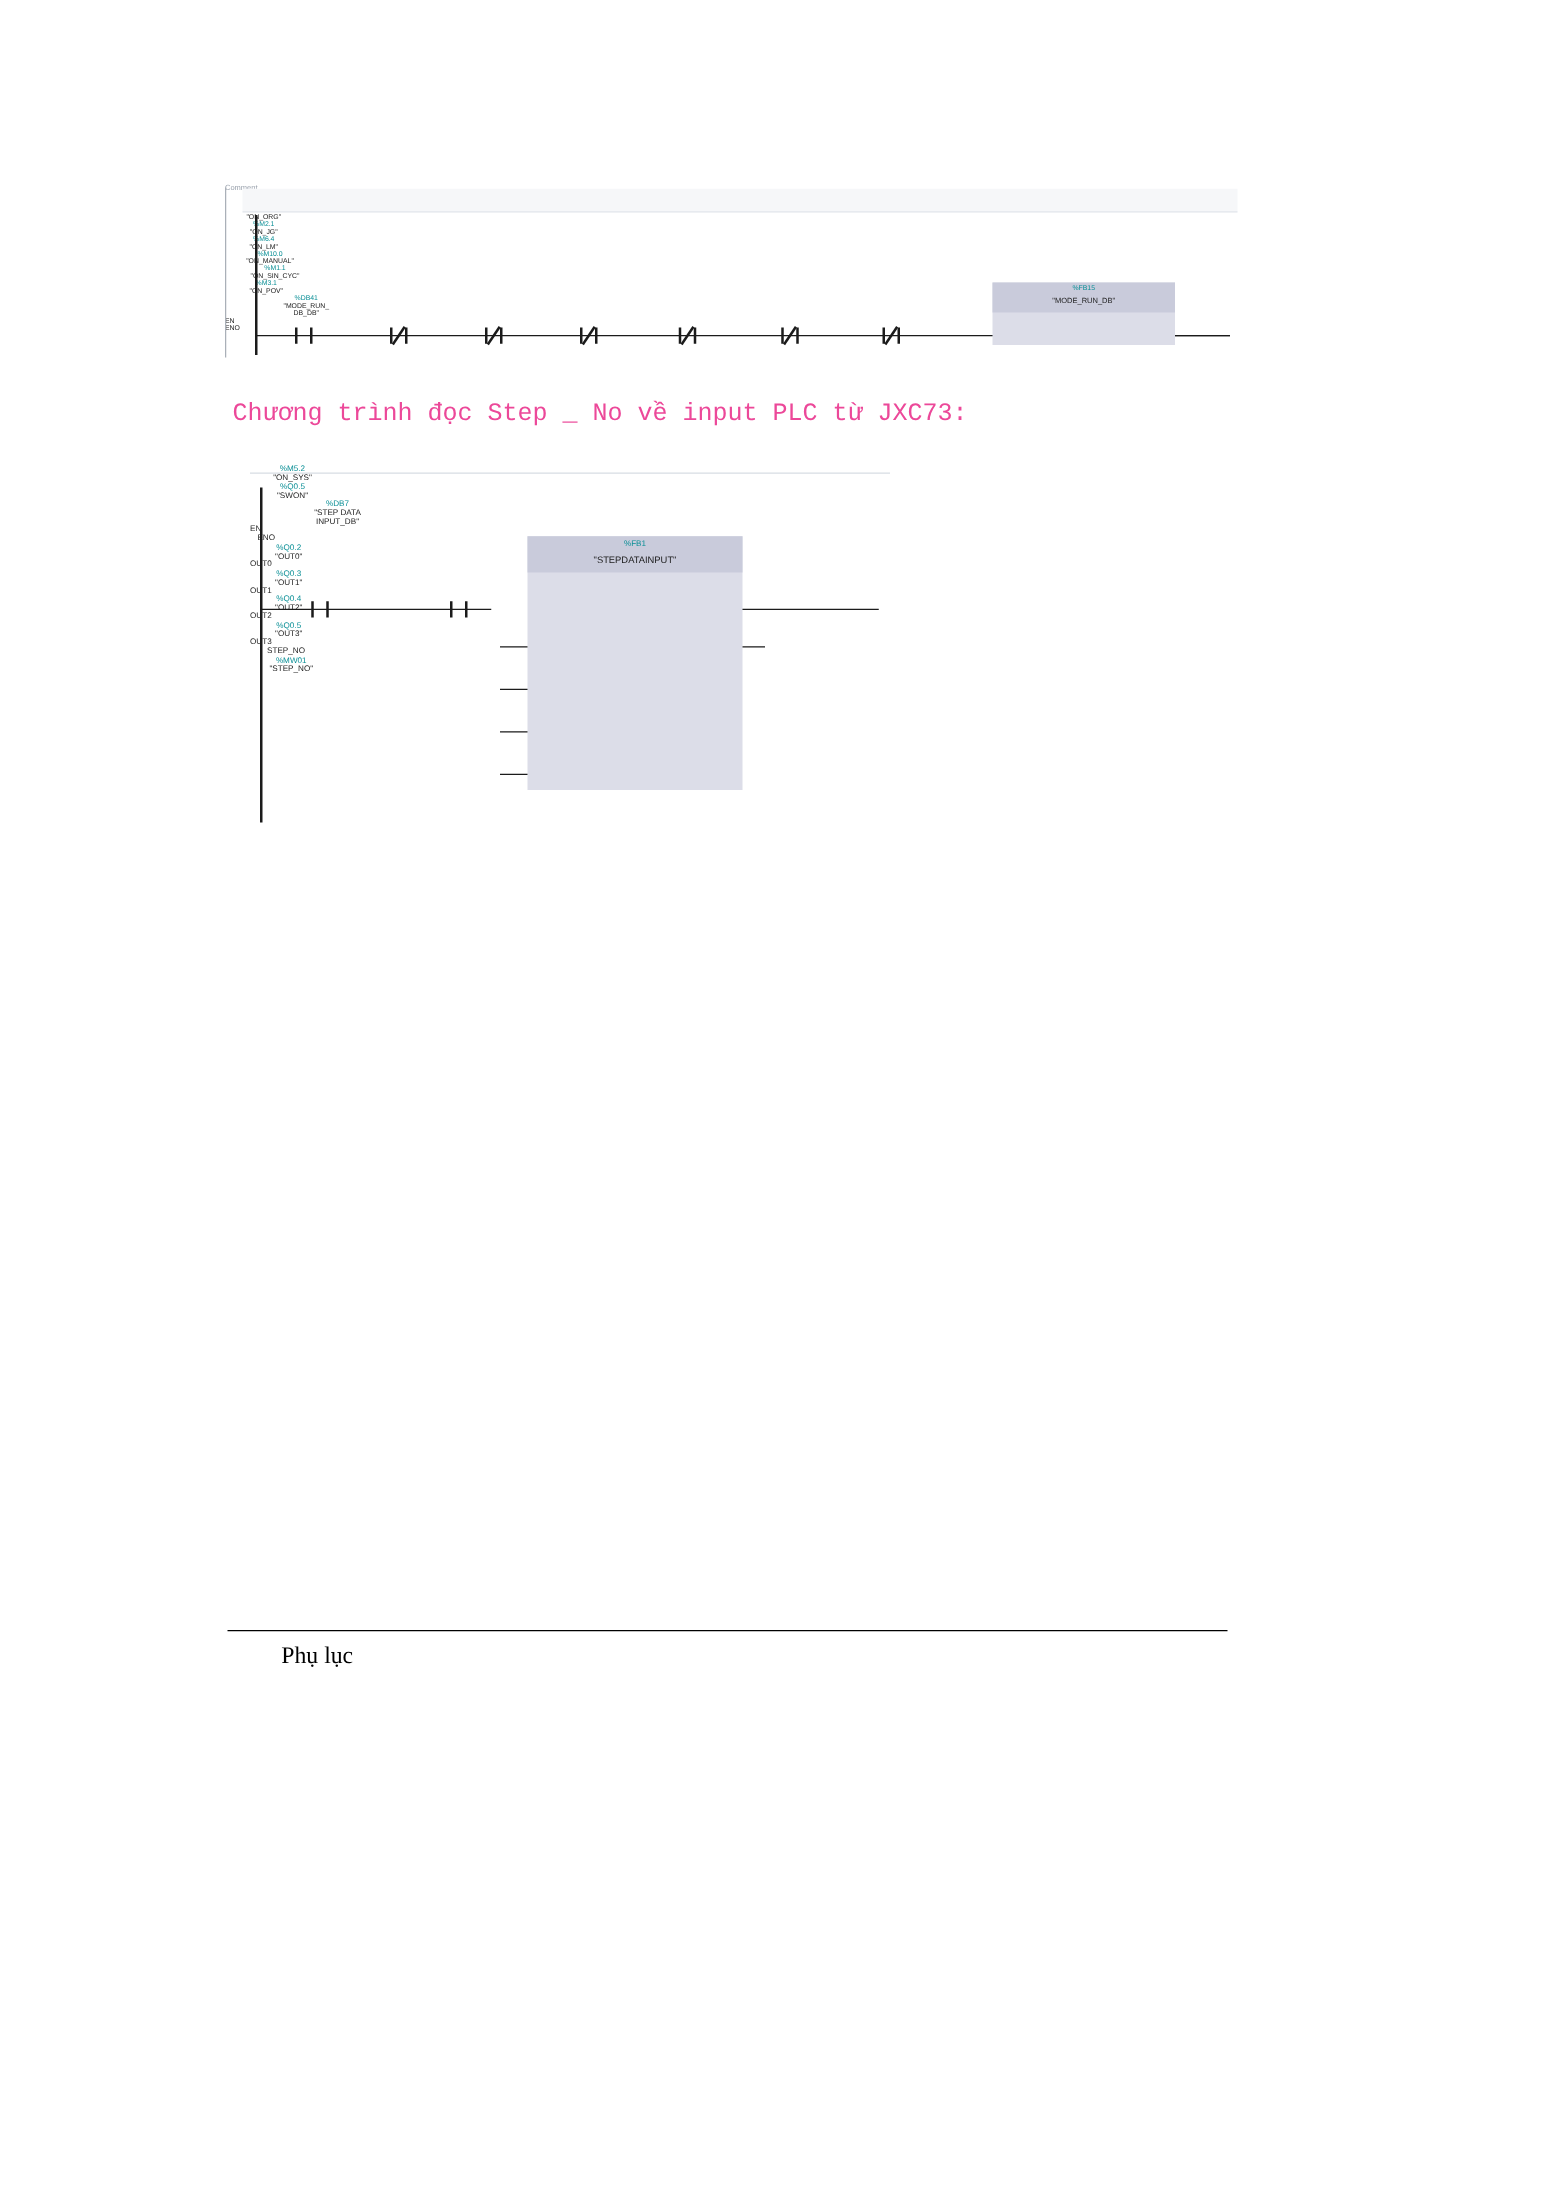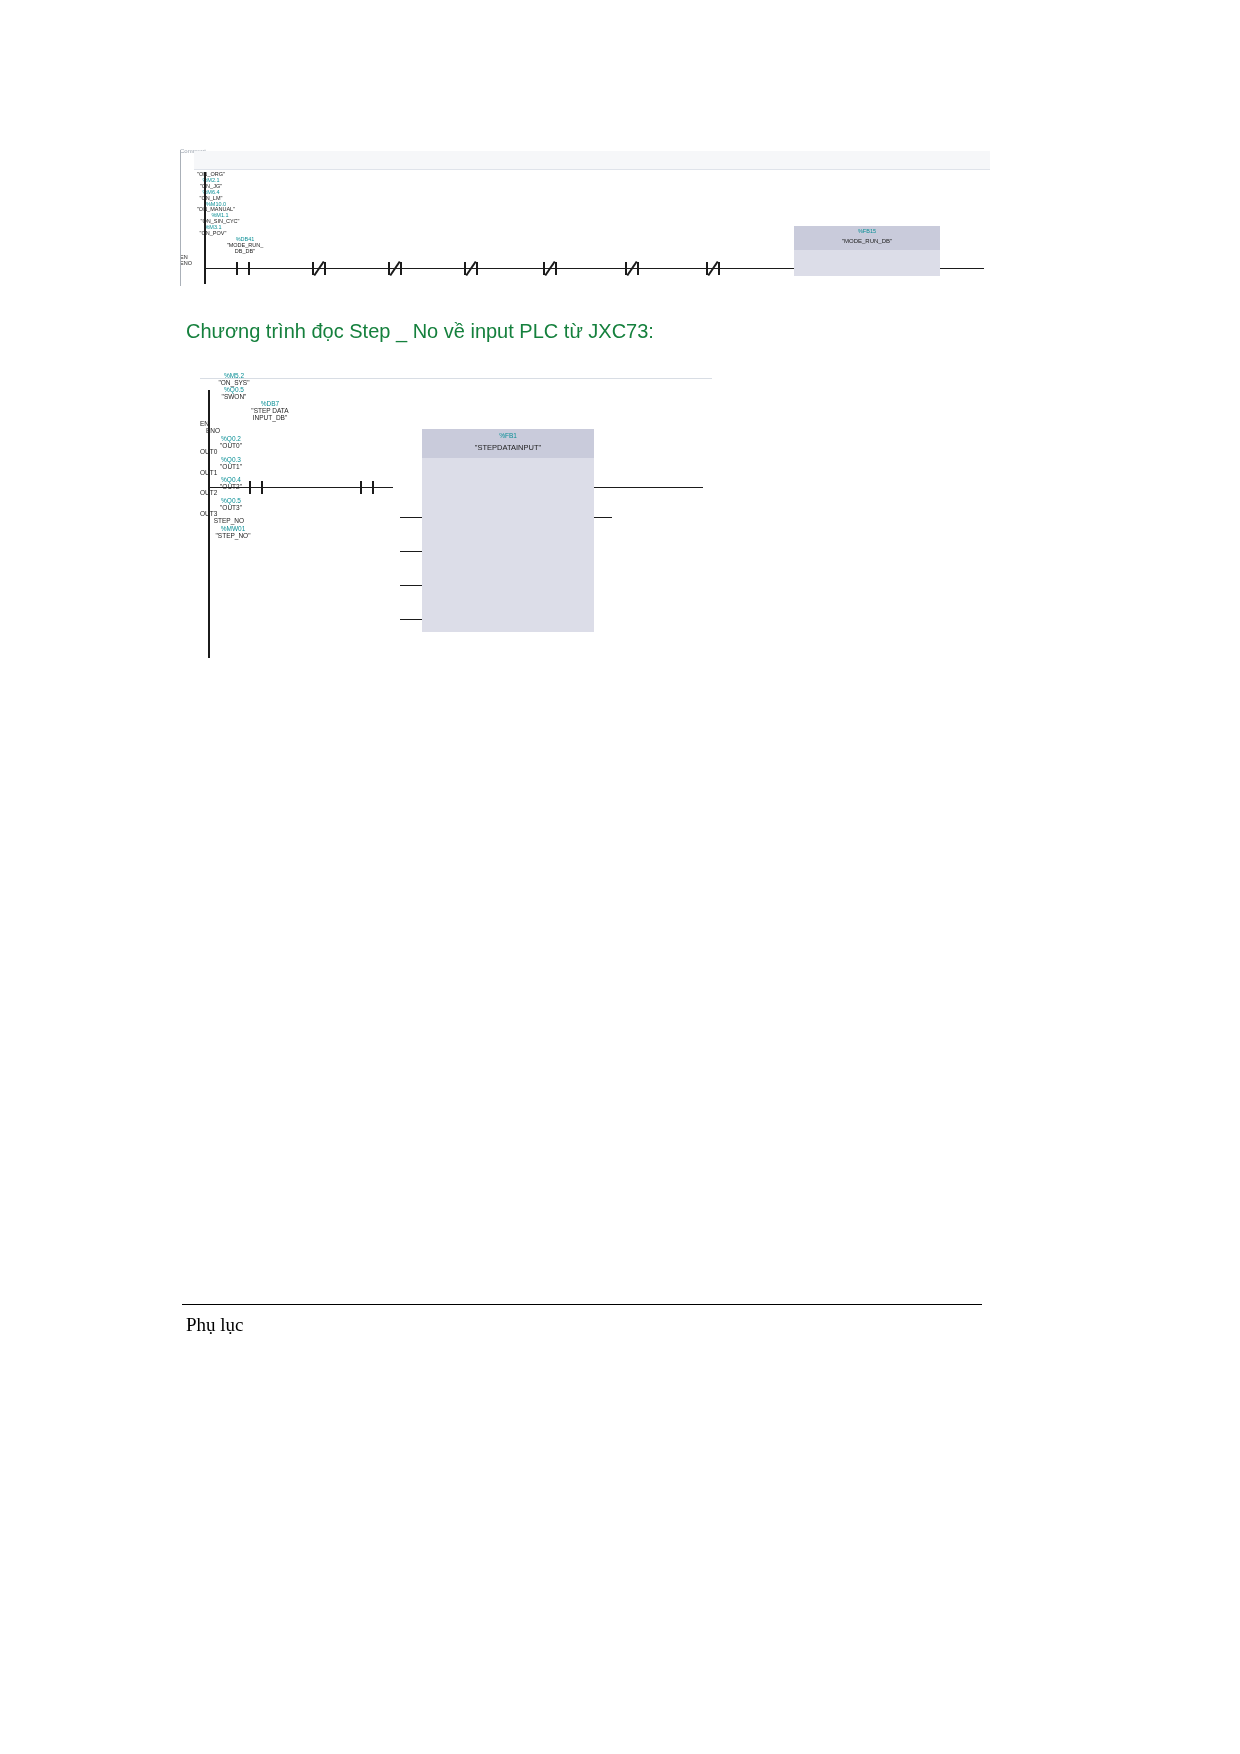--- a/index.html
+++ b/index.html
@@ -66,30 +66,30 @@
   .fb-inst{
     position:absolute;left:0;right:0;
     text-align:center;color:#0a8f96;
     font-family:"Liberation Sans", sans-serif;
     white-space:nowrap;
   }
 
   
   .heading{
     position:absolute;
-    font-family:Liberation Sans, sans-serif;
+    font-family:Liberation Mono, monospace;
     font-size:20px;
-    color:#15803d;
+    color:#ec4899;
     white-space:nowrap;
   }
   .footer-rule{position:absolute;background:#000;height:1px;}
   .footer-text{
     position:absolute;
     font-family:"Liberation Serif", serif;
-    font-size:19px;color:#000;
+    font-size:19px;color:#000;margin-left:39px;
   }
 </style>
 </head>
 <body>
 
 <div class="page">
 
   <div class="lad" style="left:180px; top:148px; width:810px; height:140px;">
 
     <div class="vline" style="left:0px; top:2px; height:136px; background:#aab0b8;"></div>

